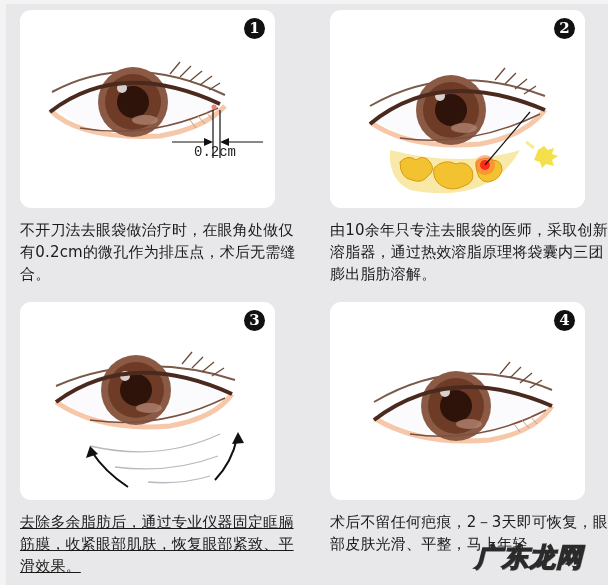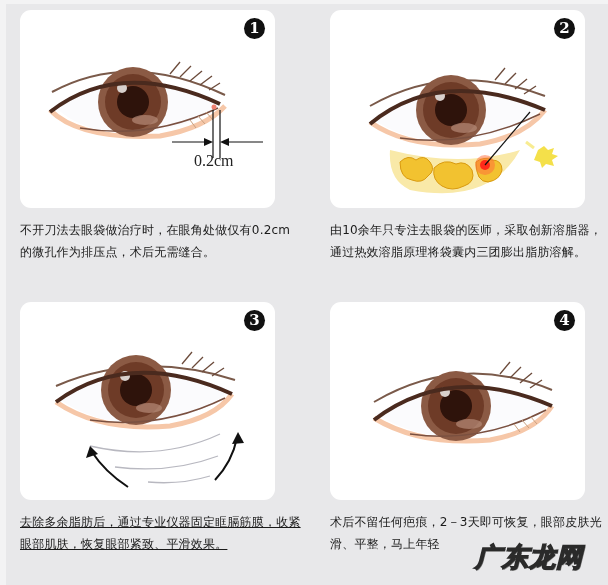--- a/index.html
+++ b/index.html
@@ -19,21 +19,21 @@
     position: absolute; top: 8px; right: 10px;
     width: 21px; height: 21px; border-radius: 50%;
     background: #111111; color: #ffffff;
     font-family: "DejaVu Serif", "Liberation Serif", serif;
     font-size: 15px; font-weight: bold;
     line-height: 21px; text-align: center;
   }
   .card svg { position: absolute; left: 0; top: 0; }
   .caption {
     position: absolute; width: 282px;
-    font-size: 12px; line-height: 22px; color: #1a1a1a;
+    font-size: 15px; line-height: 22px; color: #1a1a1a;
     letter-spacing: 0.2px;
   }
   .watermark {
     position: absolute; left: 475px; top: 540px;
     font-size: 26px; font-weight: bold; font-style: italic;
     color: #ffffff; letter-spacing: 1px;
     -webkit-text-stroke: 1.4px #2a2a2a;
     text-shadow: 1px 1px 0 #888;
   }
 </style>
@@ -81,21 +81,21 @@
 
       <g stroke="#111" stroke-width="1.2">
         <line x1="193" y1="100" x2="193" y2="148"></line>
         <line x1="200" y1="100" x2="200" y2="148"></line>
         <line x1="152" y1="132" x2="190" y2="132"></line>
         <line x1="203" y1="132" x2="243" y2="132"></line>
       </g>
       <polygon points="193,132 184,128 184,136" fill="#111"></polygon>
       <polygon points="200,132 209,128 209,136" fill="#111"></polygon>
     </svg>
-    <div style="position:absolute; left:174px; top:142px; font-size:16px; color:#222; font-family:Liberation Serif, serif;">0.2cm</div>
+    <div style="position:absolute; left:174px; top:134px; font-size:14px; color:#222; font-family:Liberation Mono, monospace;">0.2cm</div>
   </div>
   <div class="caption" style="left:20px; top:219px;">不开刀法去眼袋做治疗时，在眼角处做仅有0.2cm的微孔作为排压点，术后无需缝合。</div>
 </div>
 
 <div>
   <div class="card" style="left:330px; top:10px;">
     <div class="badge">2</div>
     <svg width="255" height="198" viewBox="0 0 255 198">
       <path d="M40 96 Q120 50 215 86" stroke="#7a5a4a" stroke-width="2" fill="none"></path>
       <g stroke="#6b4a3a" stroke-width="1.3" fill="none">

